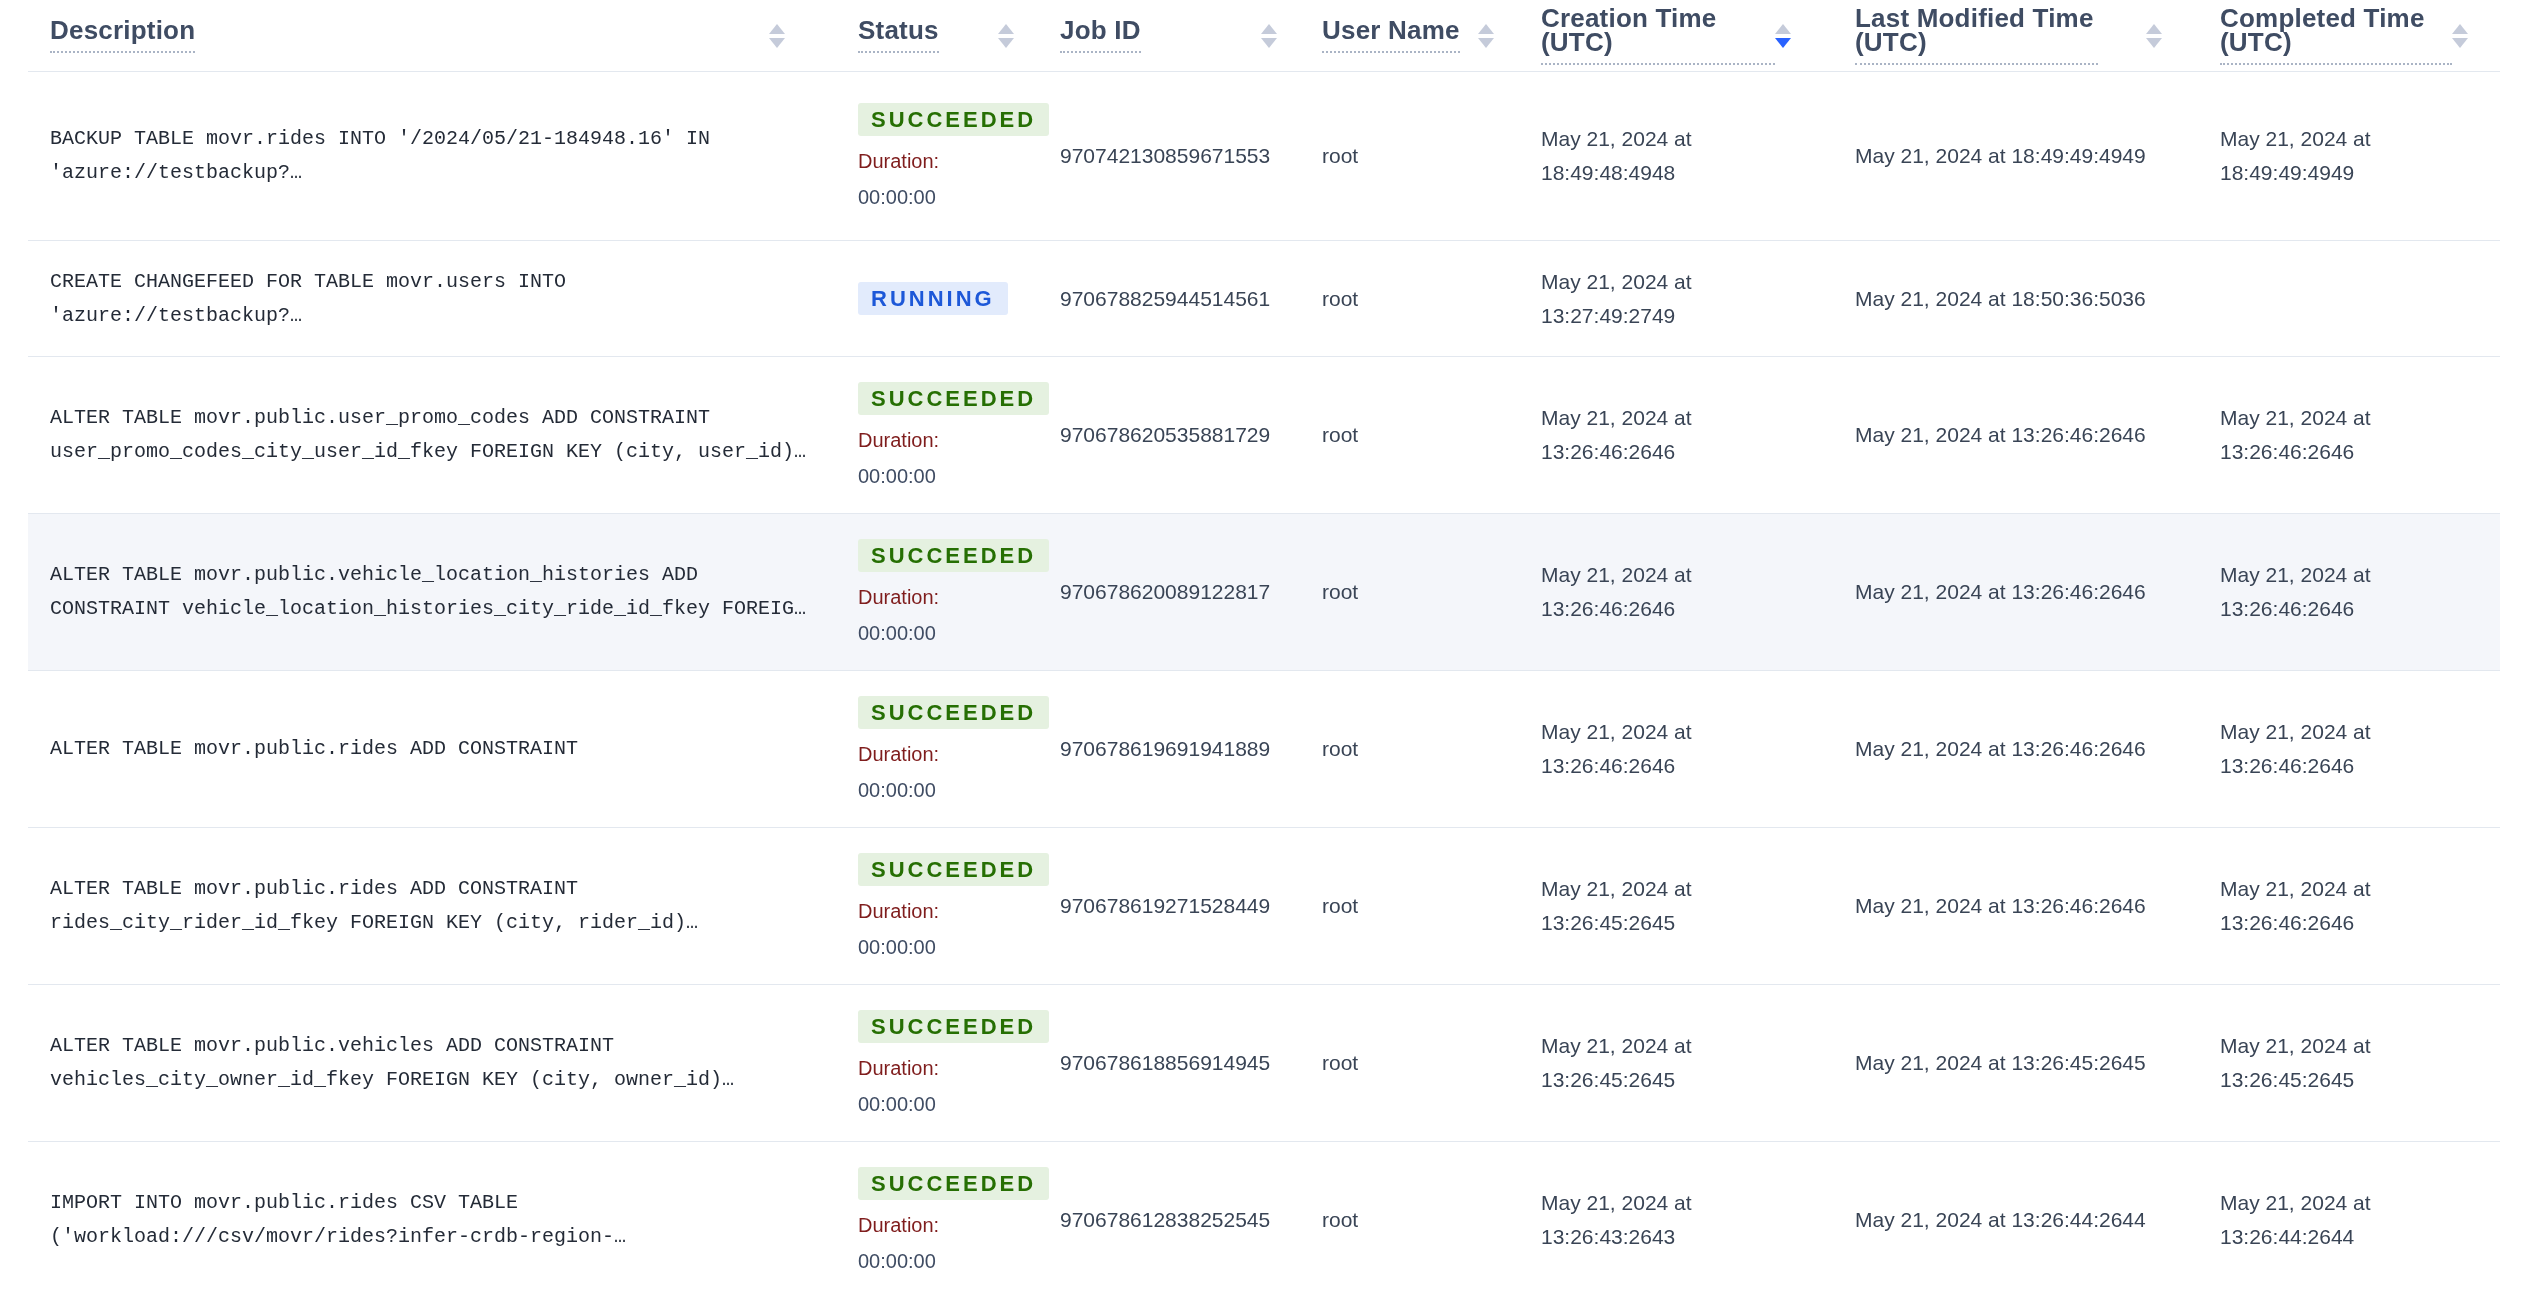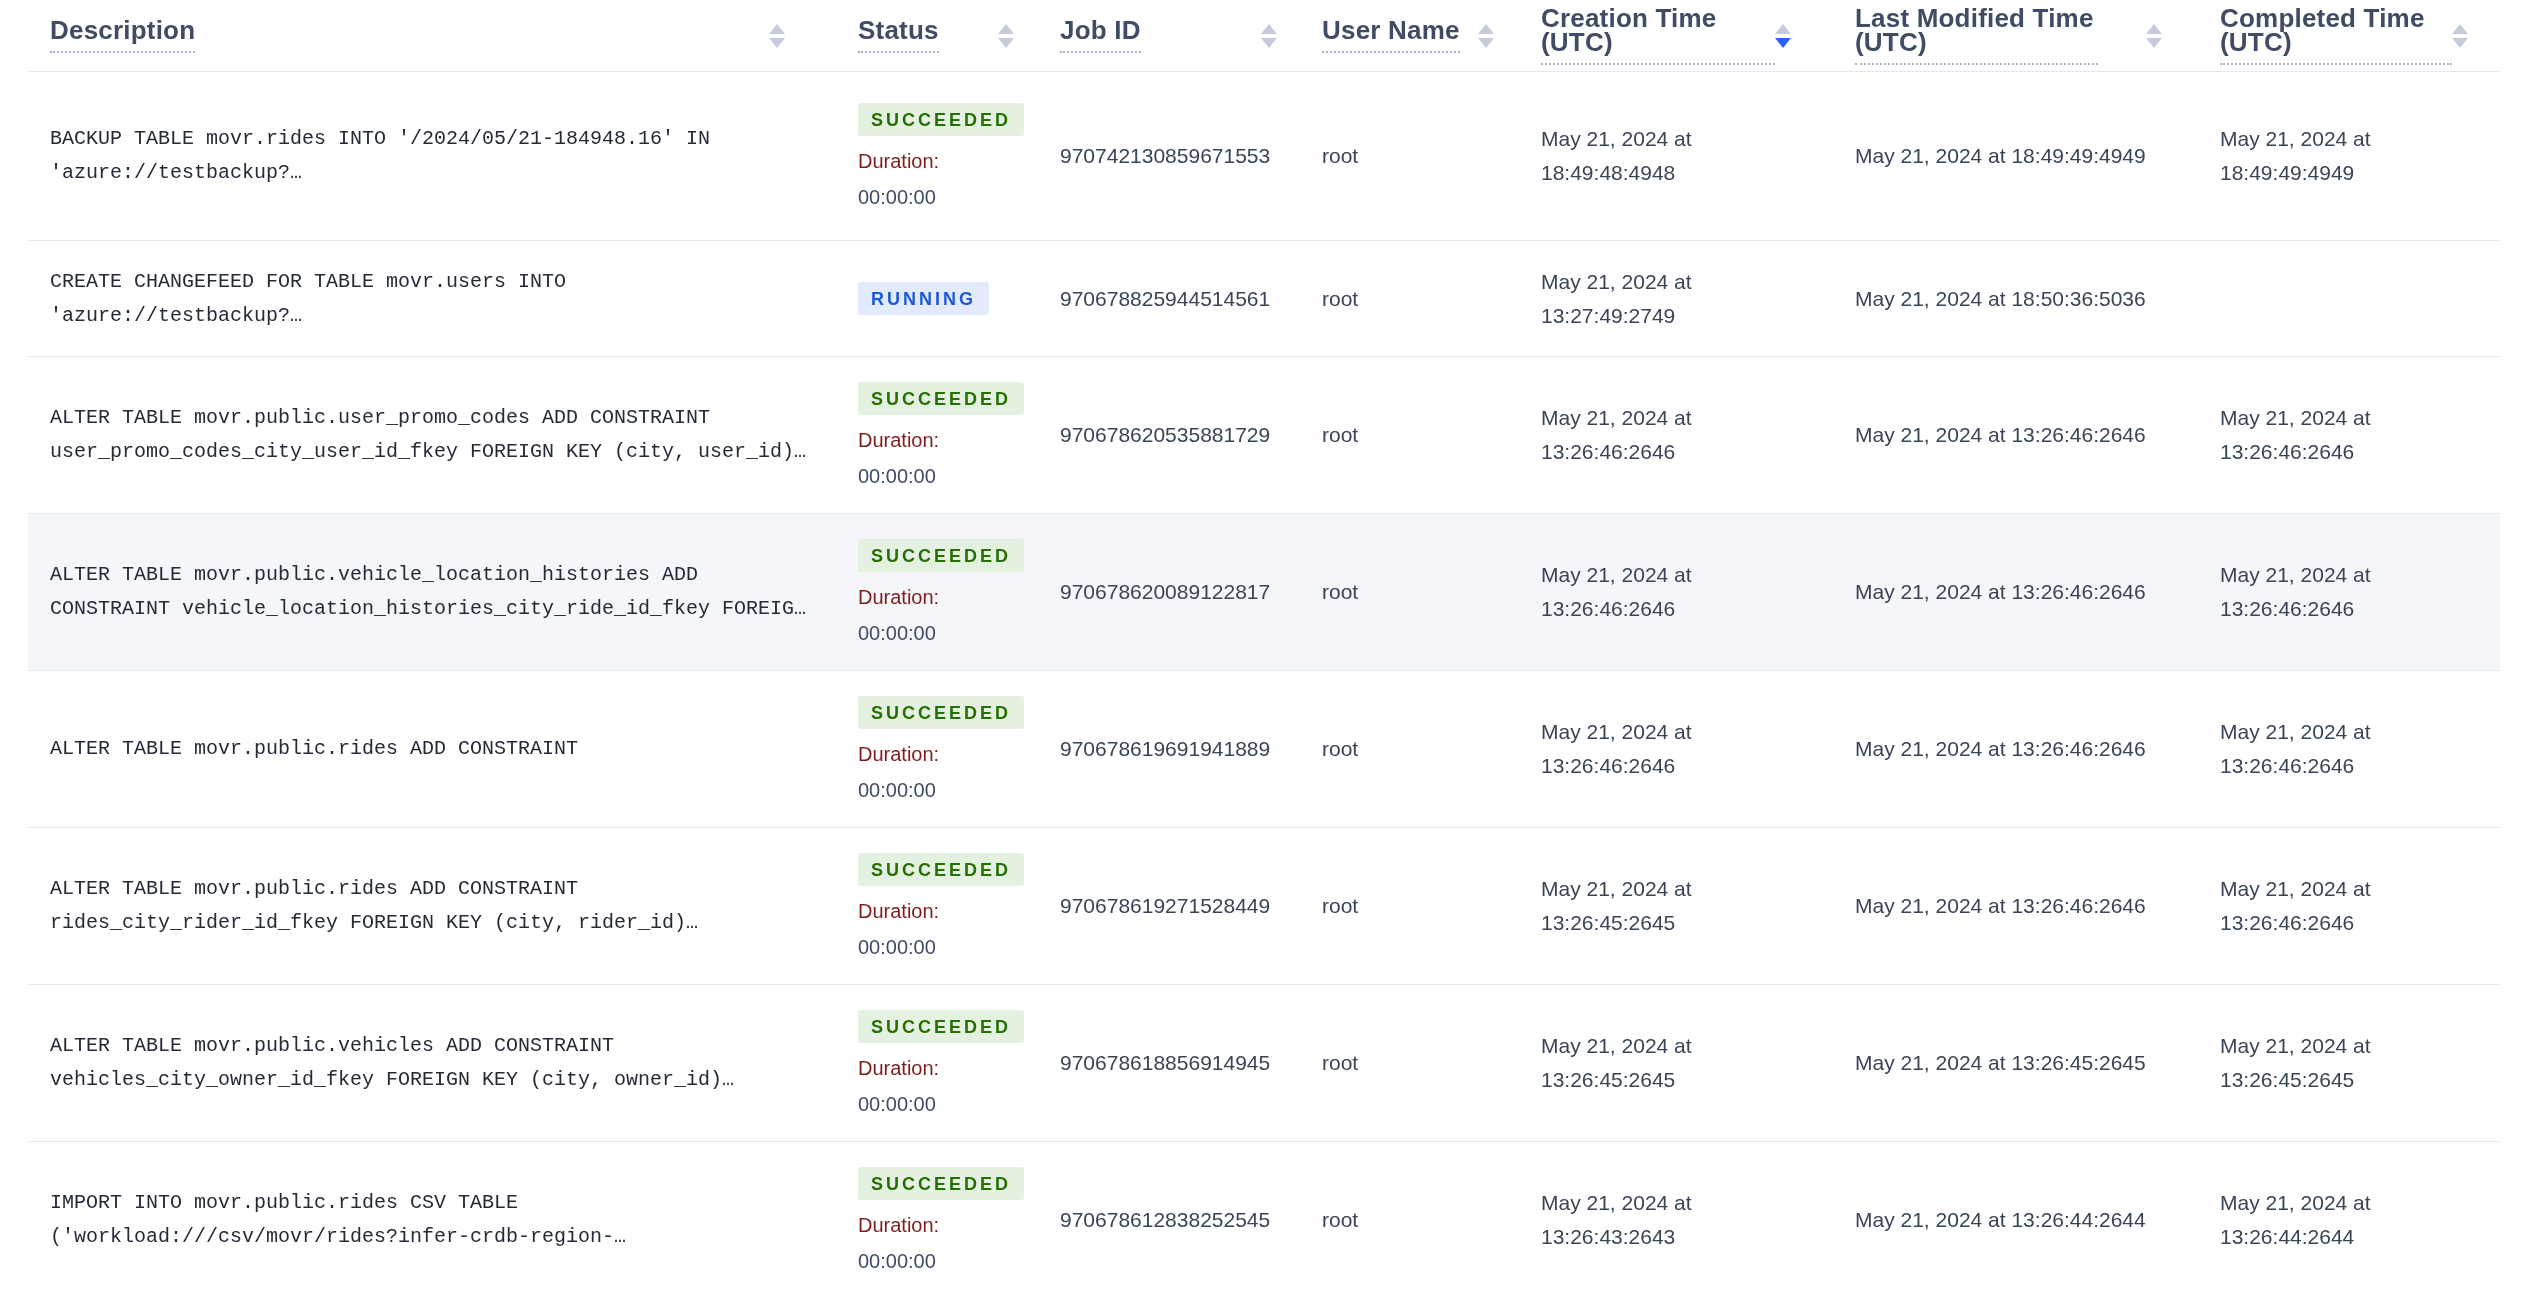--- a/index.html
+++ b/index.html
@@ -77,21 +77,21 @@
     font-size:20px;
     line-height:34px;
     color:#242b37;
     cursor:pointer;
   }
   .desc .dline{ display:block; white-space:nowrap; }
 
   
   .badge{
     display:inline-block;
-    font-size:18px;
+    font-size:22px;
     font-weight:700;
     letter-spacing:3px;
     line-height:18px;
     padding:8px 13px 7px 13px;
     border-radius:3px;
     text-transform:uppercase;
   }
   .badge[data-kind="succeeded"]{ background:var(--succeeded_bg,#e5f1e0); color:var(--succeeded_text,#266f03); }
   .badge[data-kind="running"]{   background:var(--running_bg,#e2ebfc);   color:var(--running_text,#1d58d8); }
   .dur-label{ margin-top:14px; font-size:20px; color:#7f1d1d; }

